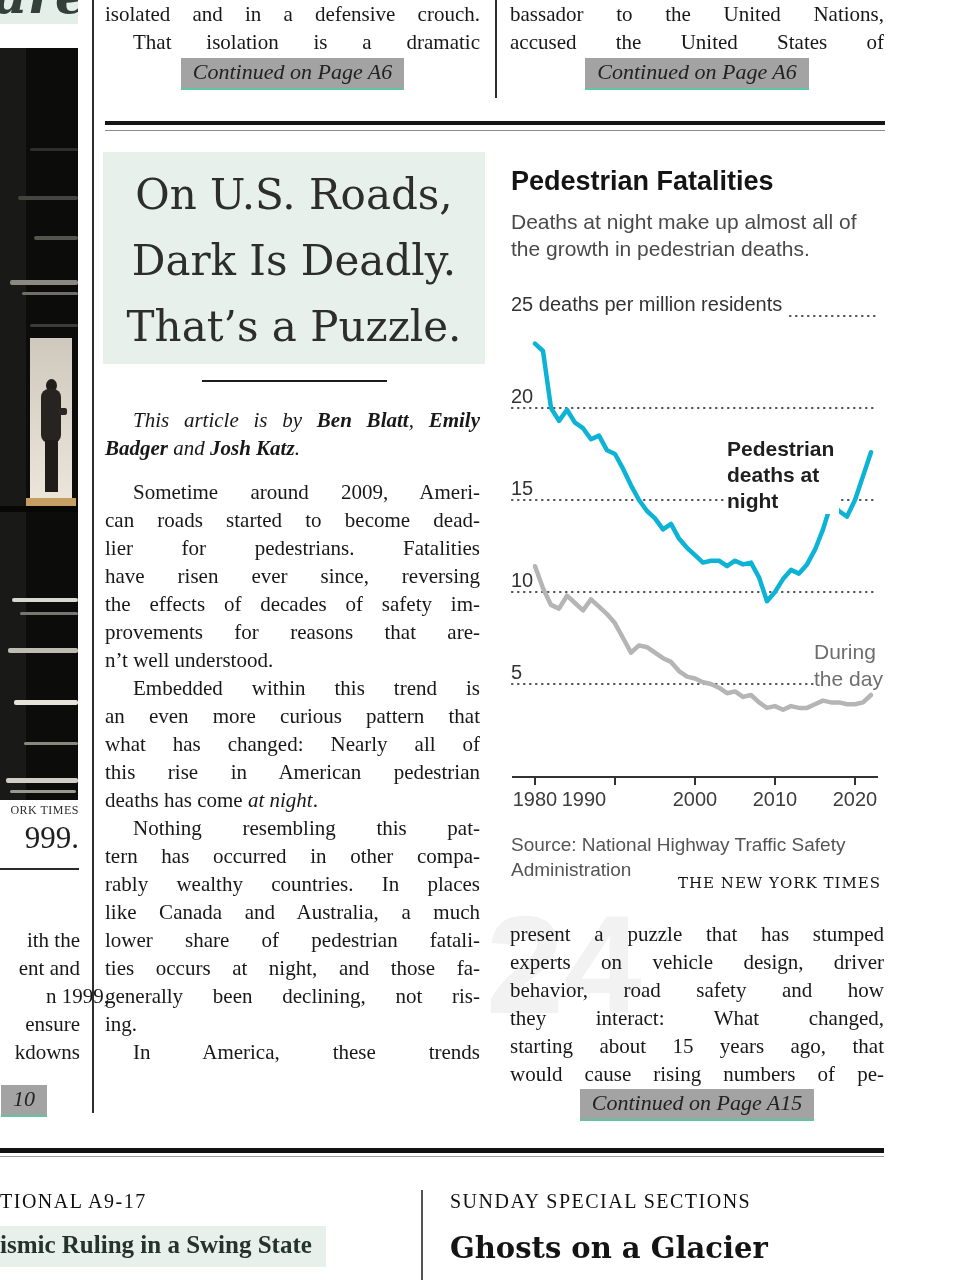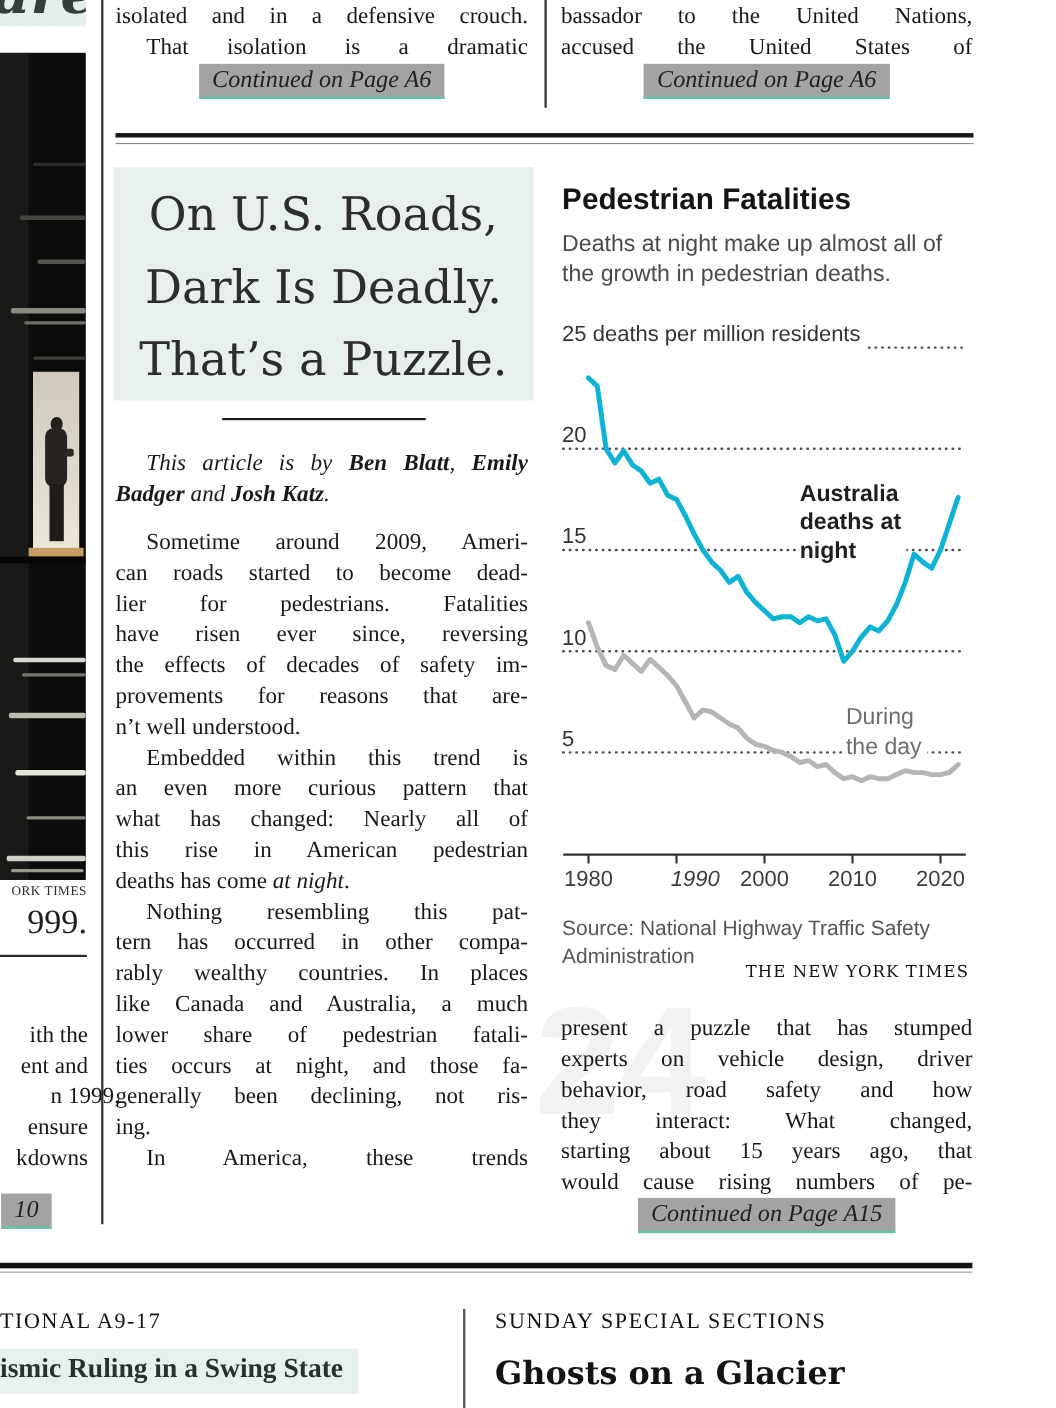--- a/index.html
+++ b/index.html
@@ -64,21 +64,21 @@
     font-weight:bold;font-size:27px;color:#141414;}
   .chart-subtitle{position:absolute;left:511px;top:208px;font-family:"Liberation Sans",sans-serif;
     font-size:21px;line-height:27px;color:#4a4a4a;}
   .chart-unit{position:absolute;left:511px;top:293px;font-family:"Liberation Sans",sans-serif;
     font-size:20px;color:#333;}
   .ytick{position:absolute;left:511px;font-family:"Liberation Sans",sans-serif;font-size:20px;color:#333;}
   .xtick{position:absolute;top:788px;width:60px;text-align:center;font-family:"Liberation Sans",sans-serif;
     font-size:20px;color:#3d3d3d;}
   .series-label{position:absolute;font-family:"Liberation Sans",sans-serif;background:#fff;}
   .label-night{left:727px;top:436px;font-weight:bold;font-size:21px;line-height:26px;color:#1f1f1f;padding-right:5px;}
-  .label-day{left:769px;top:638px;font-size:21px;line-height:27px;color:#6e6e6e;padding-right:5px;}
+  .label-day{left:814px;top:638px;font-size:21px;line-height:27px;color:#6e6e6e;padding-right:5px;}
   .chart-source{position:absolute;left:511px;top:832px;font-family:"Liberation Sans",sans-serif;
     font-size:19px;line-height:25px;color:#555;}
   .chart-credit{position:absolute;left:650px;top:874px;width:231px;text-align:right;
     font-family:"DejaVu Serif",serif;font-size:15px;letter-spacing:1px;color:#111;}
   #chart-svg{position:absolute;left:510px;top:288px;}
   #chart-svg .grid{stroke:#4d4d4d;stroke-width:2.2;stroke-dasharray:0.5 5.5;stroke-linecap:round;fill:none;}
   #chart-svg .axis{stroke:#333;stroke-width:2;}
   #chart-svg .series{fill:none;stroke-width:4.5;stroke-linejoin:round;stroke-linecap:round;}
 
   .ghost{position:absolute;left:486px;top:884px;font-family:"Liberation Sans",sans-serif;
@@ -220,31 +220,31 @@
       <line x1="25" y1="489" x2="25" y2="497" class="axis"></line>
       <line x1="105" y1="489" x2="105" y2="497" class="axis"></line>
       <line x1="185" y1="489" x2="185" y2="497" class="axis"></line>
       <line x1="265" y1="489" x2="265" y2="497" class="axis"></line>
       <line x1="345" y1="489" x2="345" y2="497" class="axis"></line>
       <polyline points="25.0,278.2 33.0,300.3 41.0,316.9 49.0,320.6 57.0,307.7 65.0,315.0 73.0,322.4 81.0,311.4 89.0,318.7 97.0,326.1 105.0,335.3 113.0,350.0 121.0,364.7 129.0,357.4 137.0,359.2 145.0,364.7 153.0,370.2 161.0,373.9 169.0,383.1 177.0,388.6 185.0,390.5 193.0,394.2 201.0,396.0 209.0,399.7 217.0,405.2 225.0,403.4 233.0,408.9 241.0,407.0 249.0,414.4 257.0,419.9 265.0,418.1 273.0,421.8 281.0,418.1 289.0,419.9 297.0,419.9 305.0,416.2 313.0,412.6 321.0,414.4 329.0,414.4 337.0,416.2 345.0,416.2 353.0,414.4 361.0,407.0" class="series" style="stroke: rgb(181, 181, 181);"></polyline>
       <polyline points="25.0,55.6 33.0,63.0 41.0,120.0 49.0,132.9 57.0,121.8 65.0,134.7 73.0,140.2 81.0,151.3 89.0,147.6 97.0,162.3 105.0,166.0 113.0,180.7 121.0,197.3 129.0,212.0 137.0,223.0 145.0,230.4 153.0,241.4 161.0,235.9 169.0,250.6 177.0,259.8 185.0,267.2 193.0,274.6 201.0,272.7 209.0,272.7 217.0,278.2 225.0,272.7 233.0,276.4 241.0,274.6 249.0,289.3 257.0,313.2 265.0,304.0 273.0,291.1 281.0,281.9 289.0,285.6 297.0,276.4 305.0,261.7 313.0,241.4 321.0,215.7 329.0,223.0 337.0,228.6 345.0,212.0 353.0,188.1 361.0,164.2" class="series" style="stroke: rgb(13, 179, 212);"></polyline>
     </svg>
 
   <div class="series-label label-night">
-    <div>Australia</div>
+    <div>Pedestrian</div>
     <div>deaths at</div>
     <div>night</div>
   </div>
   <div class="series-label label-day">
     <div>During</div>
     <div>the day</div>
   </div>
 
   <div class="xtick" style="left:505px;">1980</div>
-  <div class="xtick" style="left:602px;font-style:italic;">1990</div>
+  <div class="xtick" style="left:554px;">1990</div>
   <div class="xtick" style="left:665px;">2000</div>
   <div class="xtick" style="left:745px;">2010</div>
   <div class="xtick" style="left:825px;">2020</div>
 
   <div class="chart-source">
     <div>Source: National Highway Traffic Safety</div>
     <div>Administration</div>
   </div>
   <div class="chart-credit">THE NEW YORK TIMES</div>
 

